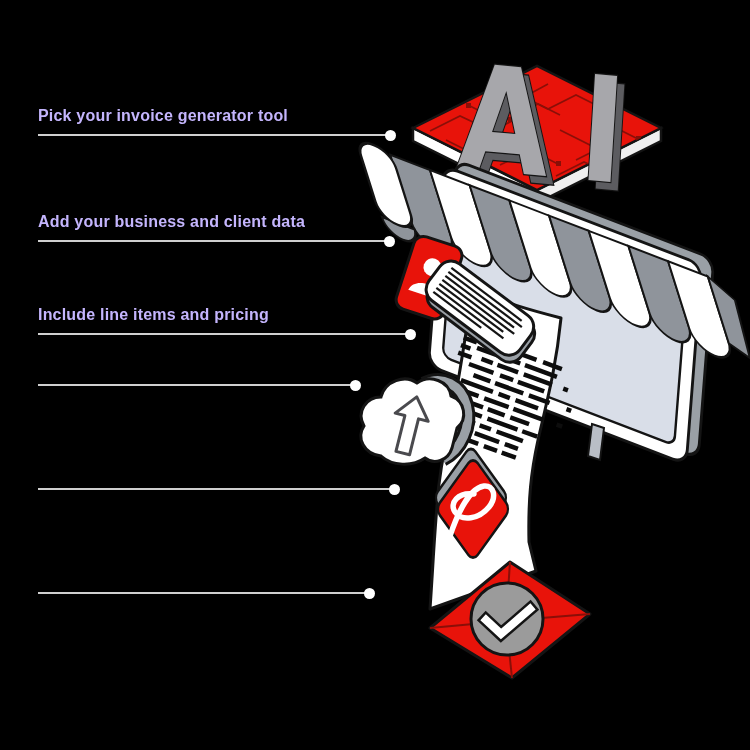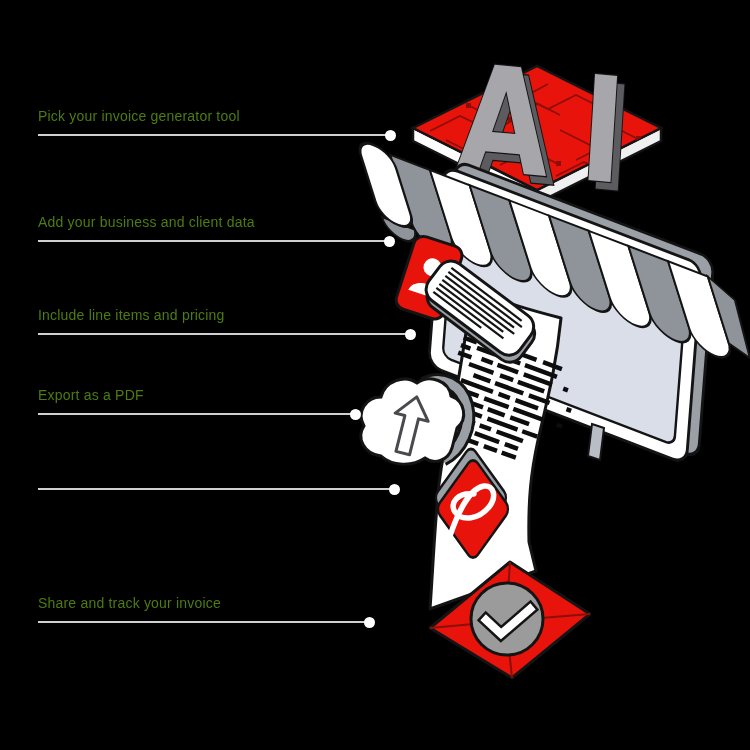--- a/index.html
+++ b/index.html
@@ -1,20 +1,20 @@
 <!DOCTYPE html>
 <html><head>
 <meta charset="utf-8">
 <style>
   html,body{margin:0;padding:0;background:#000;}
   #canvas{position:relative;width:750px;height:750px;background:#000000;overflow:hidden;
           font-family:"Liberation Sans",sans-serif;}
   #art{position:absolute;left:0;top:0;}
   .step{position:absolute;left:38px;}
-  .step-label{font-size:14px;font-weight:400;color:#4d7c0f;letter-spacing:.2px;
+  .step-label{font-size:16px;font-weight:700;color:#c4b5fd;letter-spacing:.2px;
               white-space:nowrap;margin-bottom:7px;line-height:22px;}
   .step-line{position:relative;height:2px;background:#cfcfcf;}
   .step-dot{position:absolute;right:-6px;top:-4.5px;width:11px;height:11px;
             border-radius:50%;background:#ffffff;}
   
   .s0{top:105px}.s0 .step-line{width:352px}
   .s1{top:211px}.s1 .step-line{width:351px}
   .s2{top:304px}.s2 .step-line{width:372px}
   .s3{top:384px}.s3 .step-line{width:317px}
   .s4{top:488px}.s4 .step-line{width:356px}
@@ -176,30 +176,28 @@
       <span class="step-dot"></span>
     </div>
   </div>
   <div class="step s2">
     <div class="step-label">Include line items and pricing</div>
     <div class="step-line">
       <span class="step-dot"></span>
     </div>
   </div>
   <div class="step s3">
-    <div class="step-label">Export as a PDF</div>
     <div class="step-line">
       <span class="step-dot"></span>
     </div>
   </div>
   <div class="step s4">
     <div class="step-line">
       <span class="step-dot"></span>
     </div>
   </div>
   <div class="step s5">
-    <div class="step-label">Share and track your invoice</div>
     <div class="step-line">
       <span class="step-dot"></span>
     </div>
   </div>
 
 </div>
 
 </body></html>

